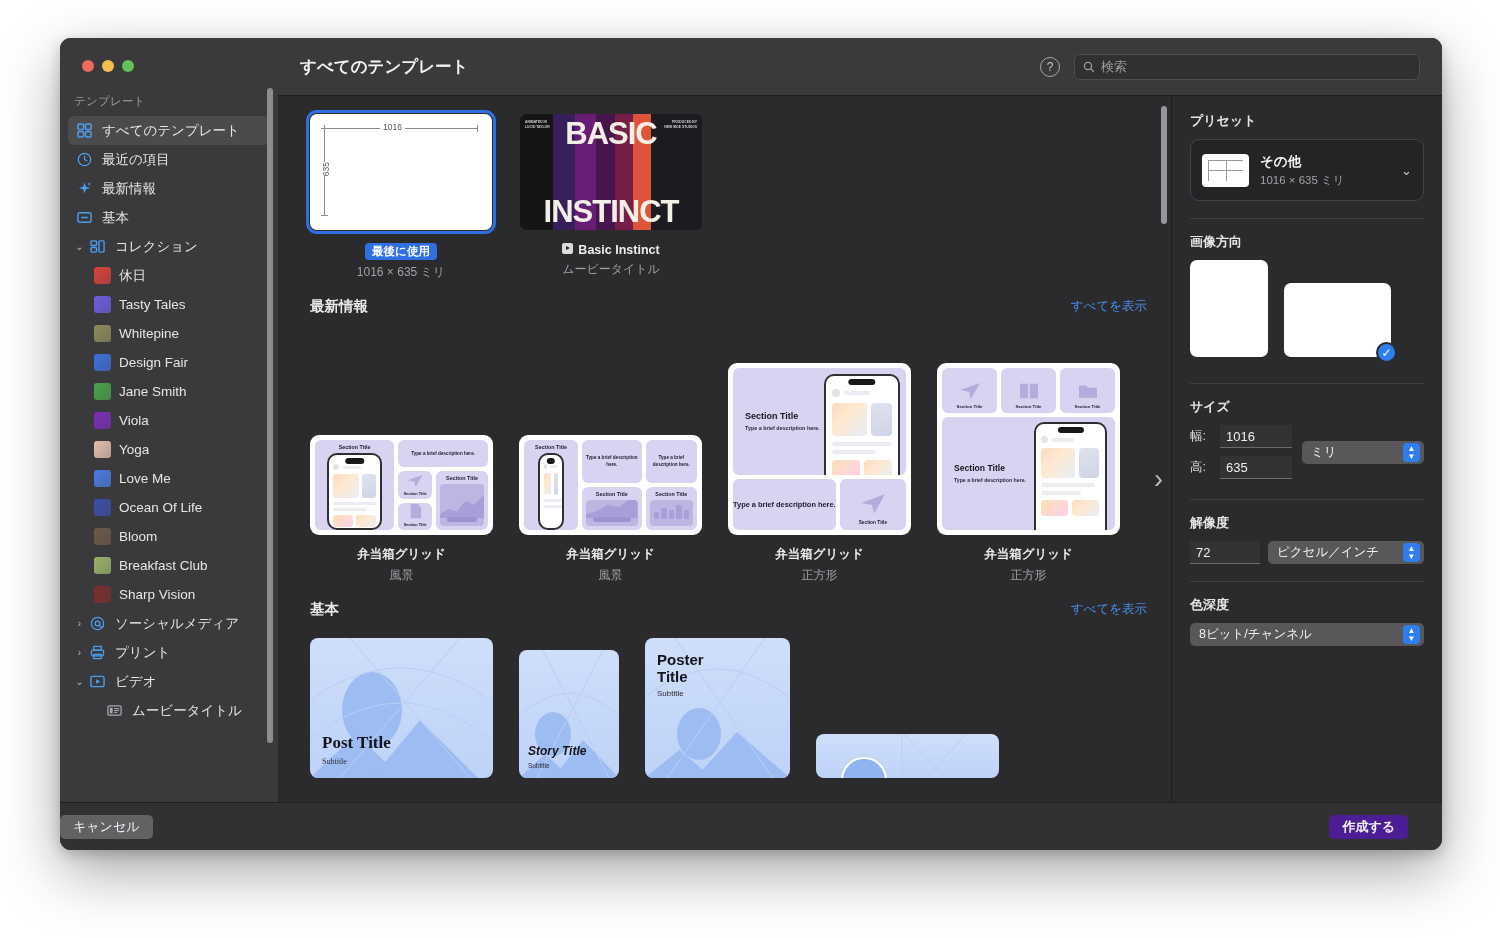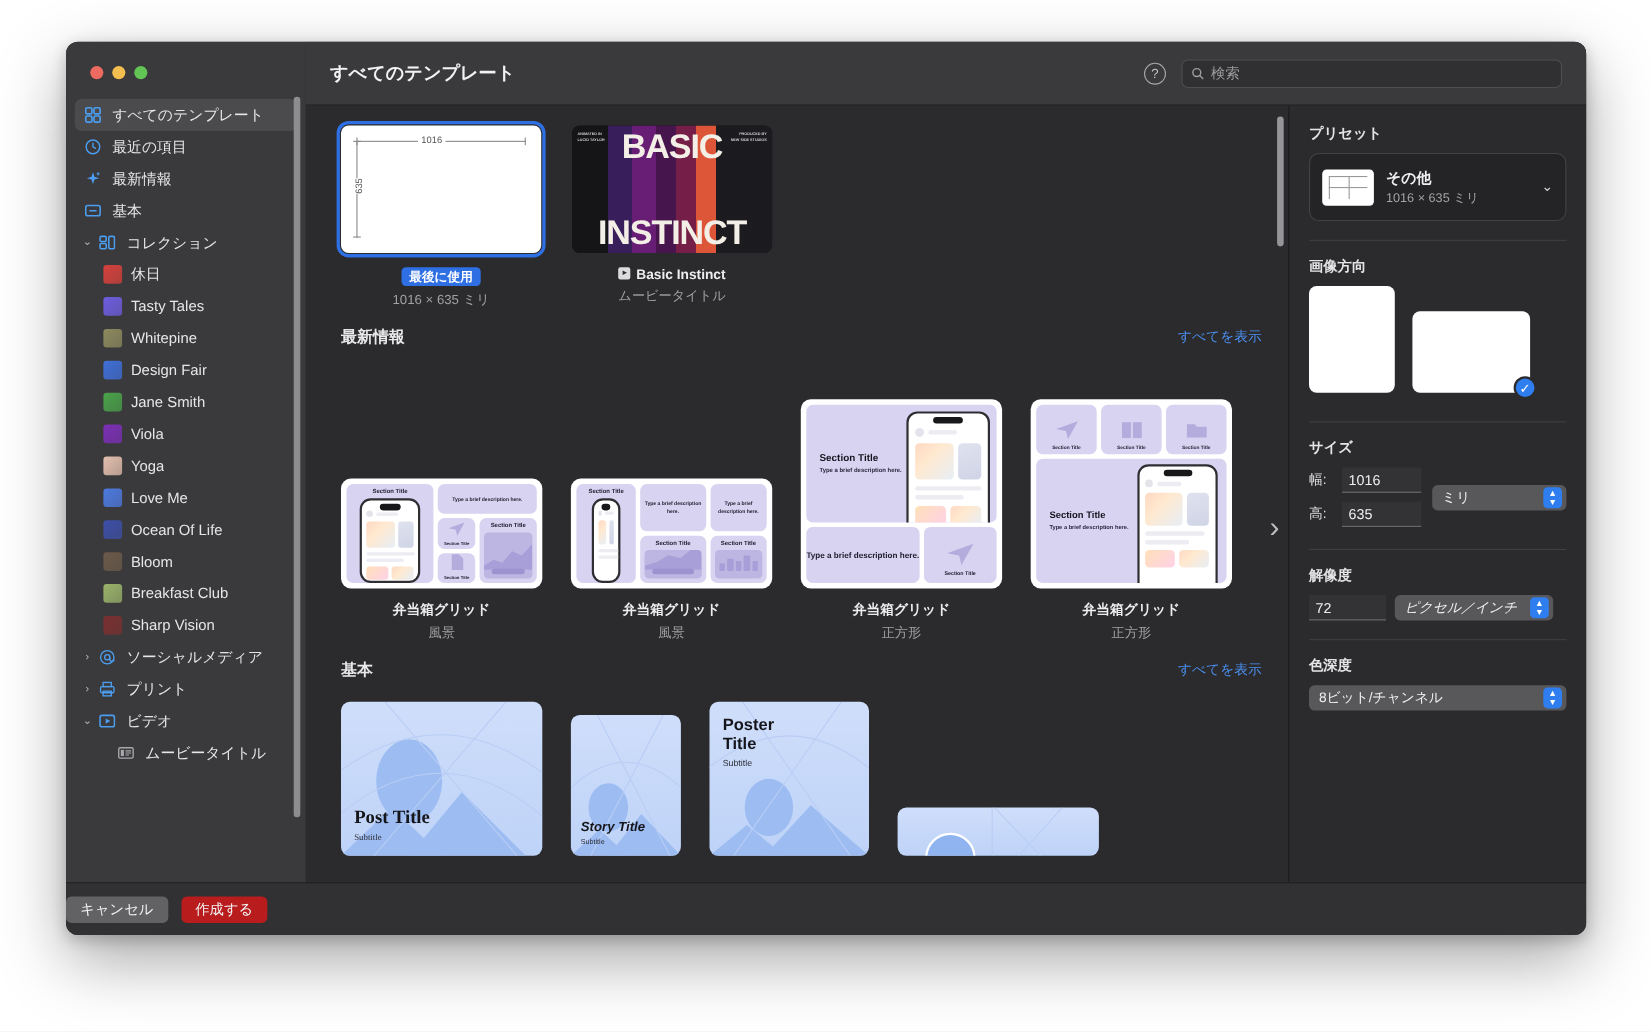--- a/index.html
+++ b/index.html
@@ -295,46 +295,47 @@
     font-size: 8px; line-height: 1;
     display: flex; flex-direction: column;
     align-items: center; justify-content: center;
   }
 
   
   .footer {
     height: 48px; flex-shrink: 0;
     background: #313134;
     border-top: 1px solid #1f1f21;
-    display: flex; align-items: center; justify-content: flex-start;
+    display: flex; align-items: center; justify-content: space-between;
     padding-right: 34px; gap: 12px;
   }
   .btn {
     height: 24px; border-radius: 5px;
     padding: 0 13px;
     display: flex; align-items: center;
     font-size: 13px; color: #f2f2f4;
   }
   .btn.secondary { background: #626265; }
-  .btn.primary { background: #b91c1c; }
+  .btn.primary { background: #4c1d95; font-weight: bold; }
 </style>
 </head>
 <body>
 
 <div class="window">
 
   <div class="win-body">
 
     <div class="sidebar">
       <div class="traffic">
         <div class="dot r"></div>
         <div class="dot y"></div>
         <div class="dot g"></div>
       </div>
       <div class="side-scroll">
+        <div class="side-header">テンプレート</div>
         <div id="sidebar-list">
             <div class="srow sel">
               <span class="ic">
                 <svg width="15" height="15" viewBox="0 0 16 16">
                   <rect x="1" y="1" width="6" height="6" rx="1.4" fill="none" stroke="#4b9ef0" stroke-width="1.6"></rect>
                   <rect x="9" y="1" width="6" height="6" rx="1.4" fill="none" stroke="#4b9ef0" stroke-width="1.6"></rect>
                   <rect x="1" y="9" width="6" height="6" rx="1.4" fill="none" stroke="#4b9ef0" stroke-width="1.6"></rect>
                   <rect x="9" y="9" width="6" height="6" rx="1.4" fill="none" stroke="#4b9ef0" stroke-width="1.6"></rect>
                 </svg>
               </span>
@@ -866,21 +867,21 @@
               <span>ミリ</span>
               <span class="stepper">▲<br>▼</span>
             </div>
           </div>
 
           <div class="divider" style="margin-top:12px;"></div>
 
           <div class="ins-label">解像度</div>
           <div style="display:flex;align-items:center;gap:8px;">
             <input class="finput" style="width: 70px;" value="72">
-            <div class="popup" style="width:144px;font-style:italic;">
+            <div class="popup" style="width:156px;">
               <span>ピクセル／インチ</span>
               <span class="stepper">▲<br>▼</span>
             </div>
           </div>
 
           <div class="divider"></div>
 
           <div class="ins-label">色深度</div>
           <div class="popup" style="width:100%;">
             <span>8ビット/チャンネル</span>

